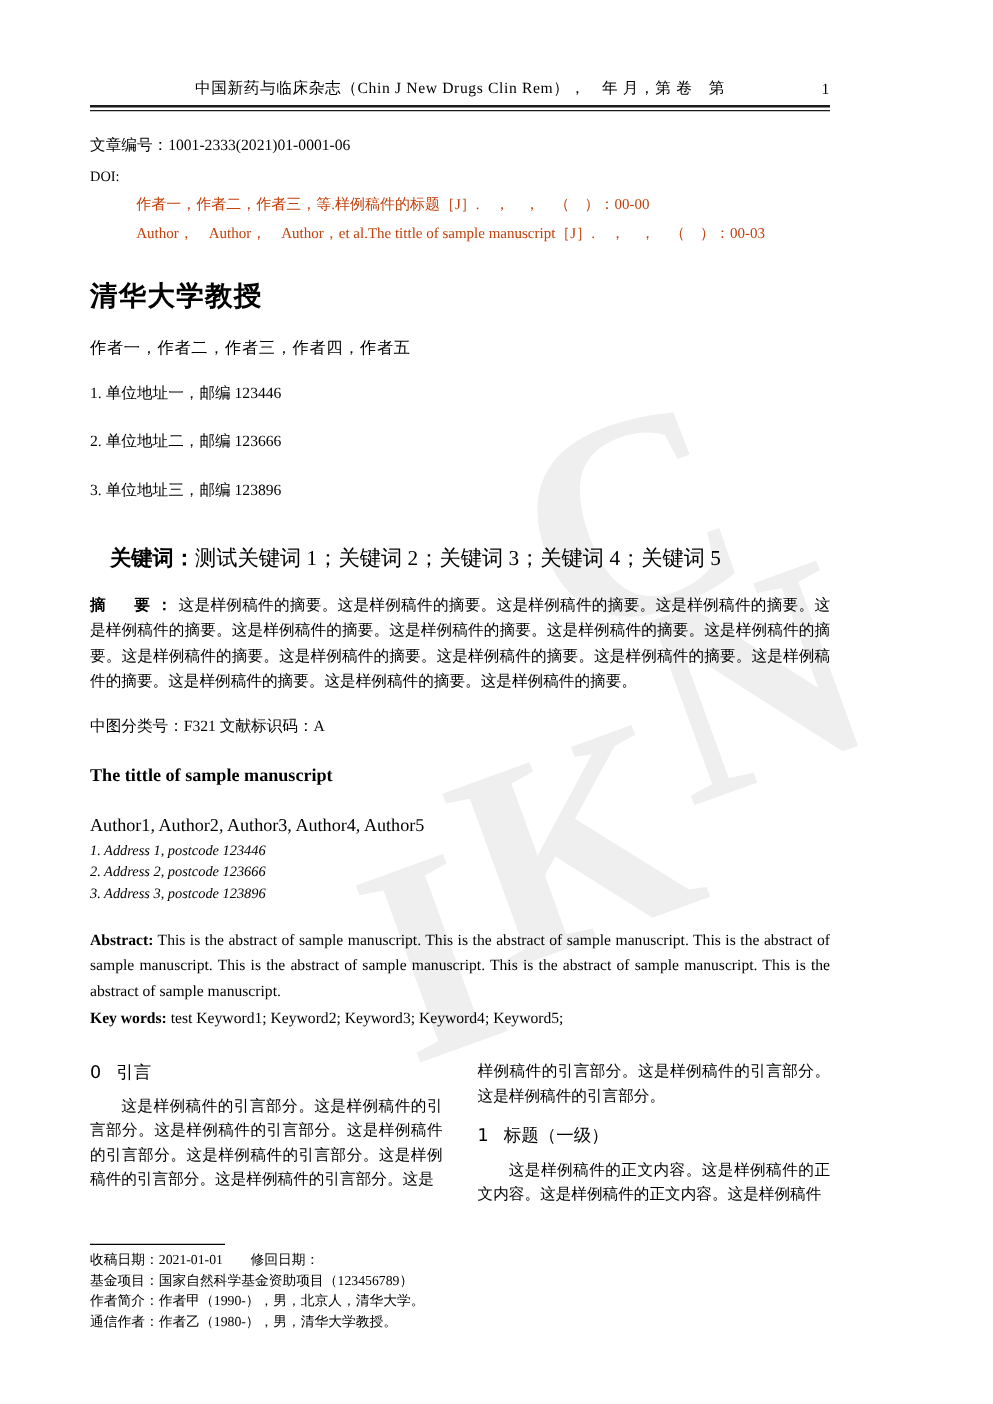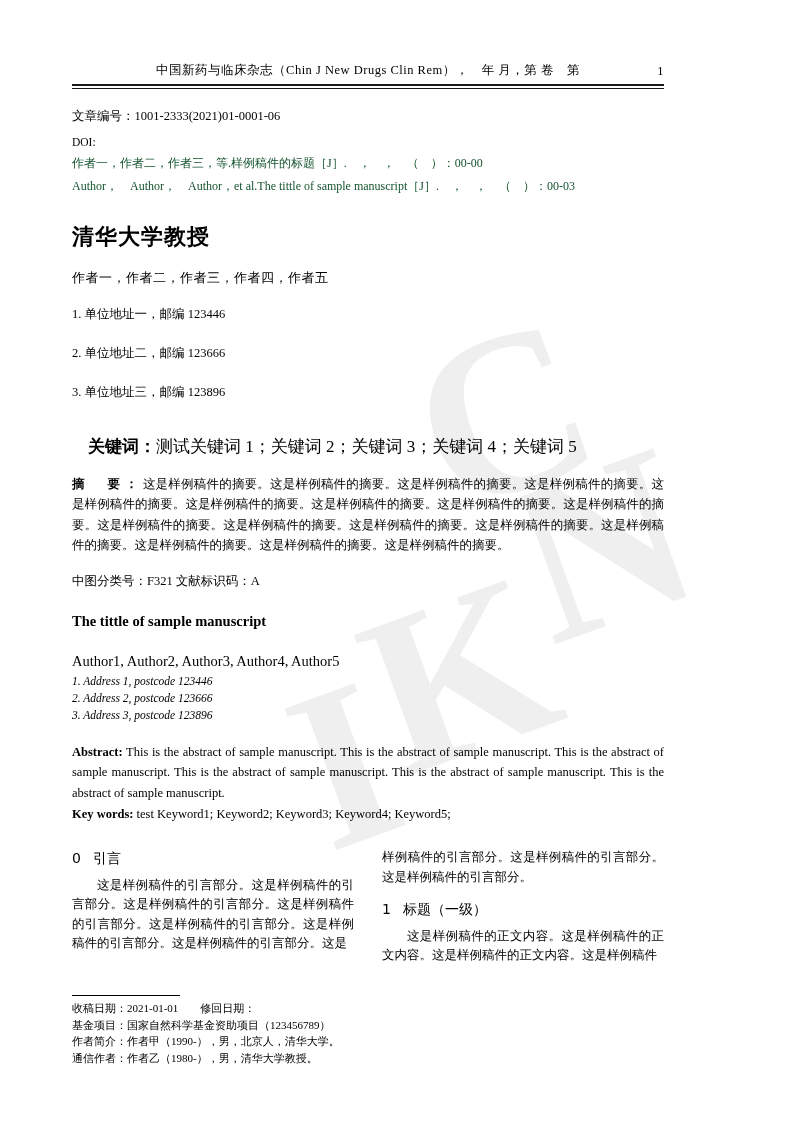--- a/index.html
+++ b/index.html
@@ -72,21 +72,22 @@
     font-size: 12.5px;
   }
   .doi {
     margin-top: 11px;
     text-align: left;
     font-size: 11.5px;
   }
   .cite-cn, .cite-en {
     margin-top: 7px;
     font-size: 12px;
-    color: #14532d;
+    color: #c2410c;
+    margin-left: 37px;
   }
   .cite-en { margin-top: 6px; }
 
   
   .title-cn {
     margin-top: 27px;
     font-family: "DejaVu Sans", sans-serif;
     font-size: 22px;
     font-weight: bold;
     letter-spacing: 1px;

